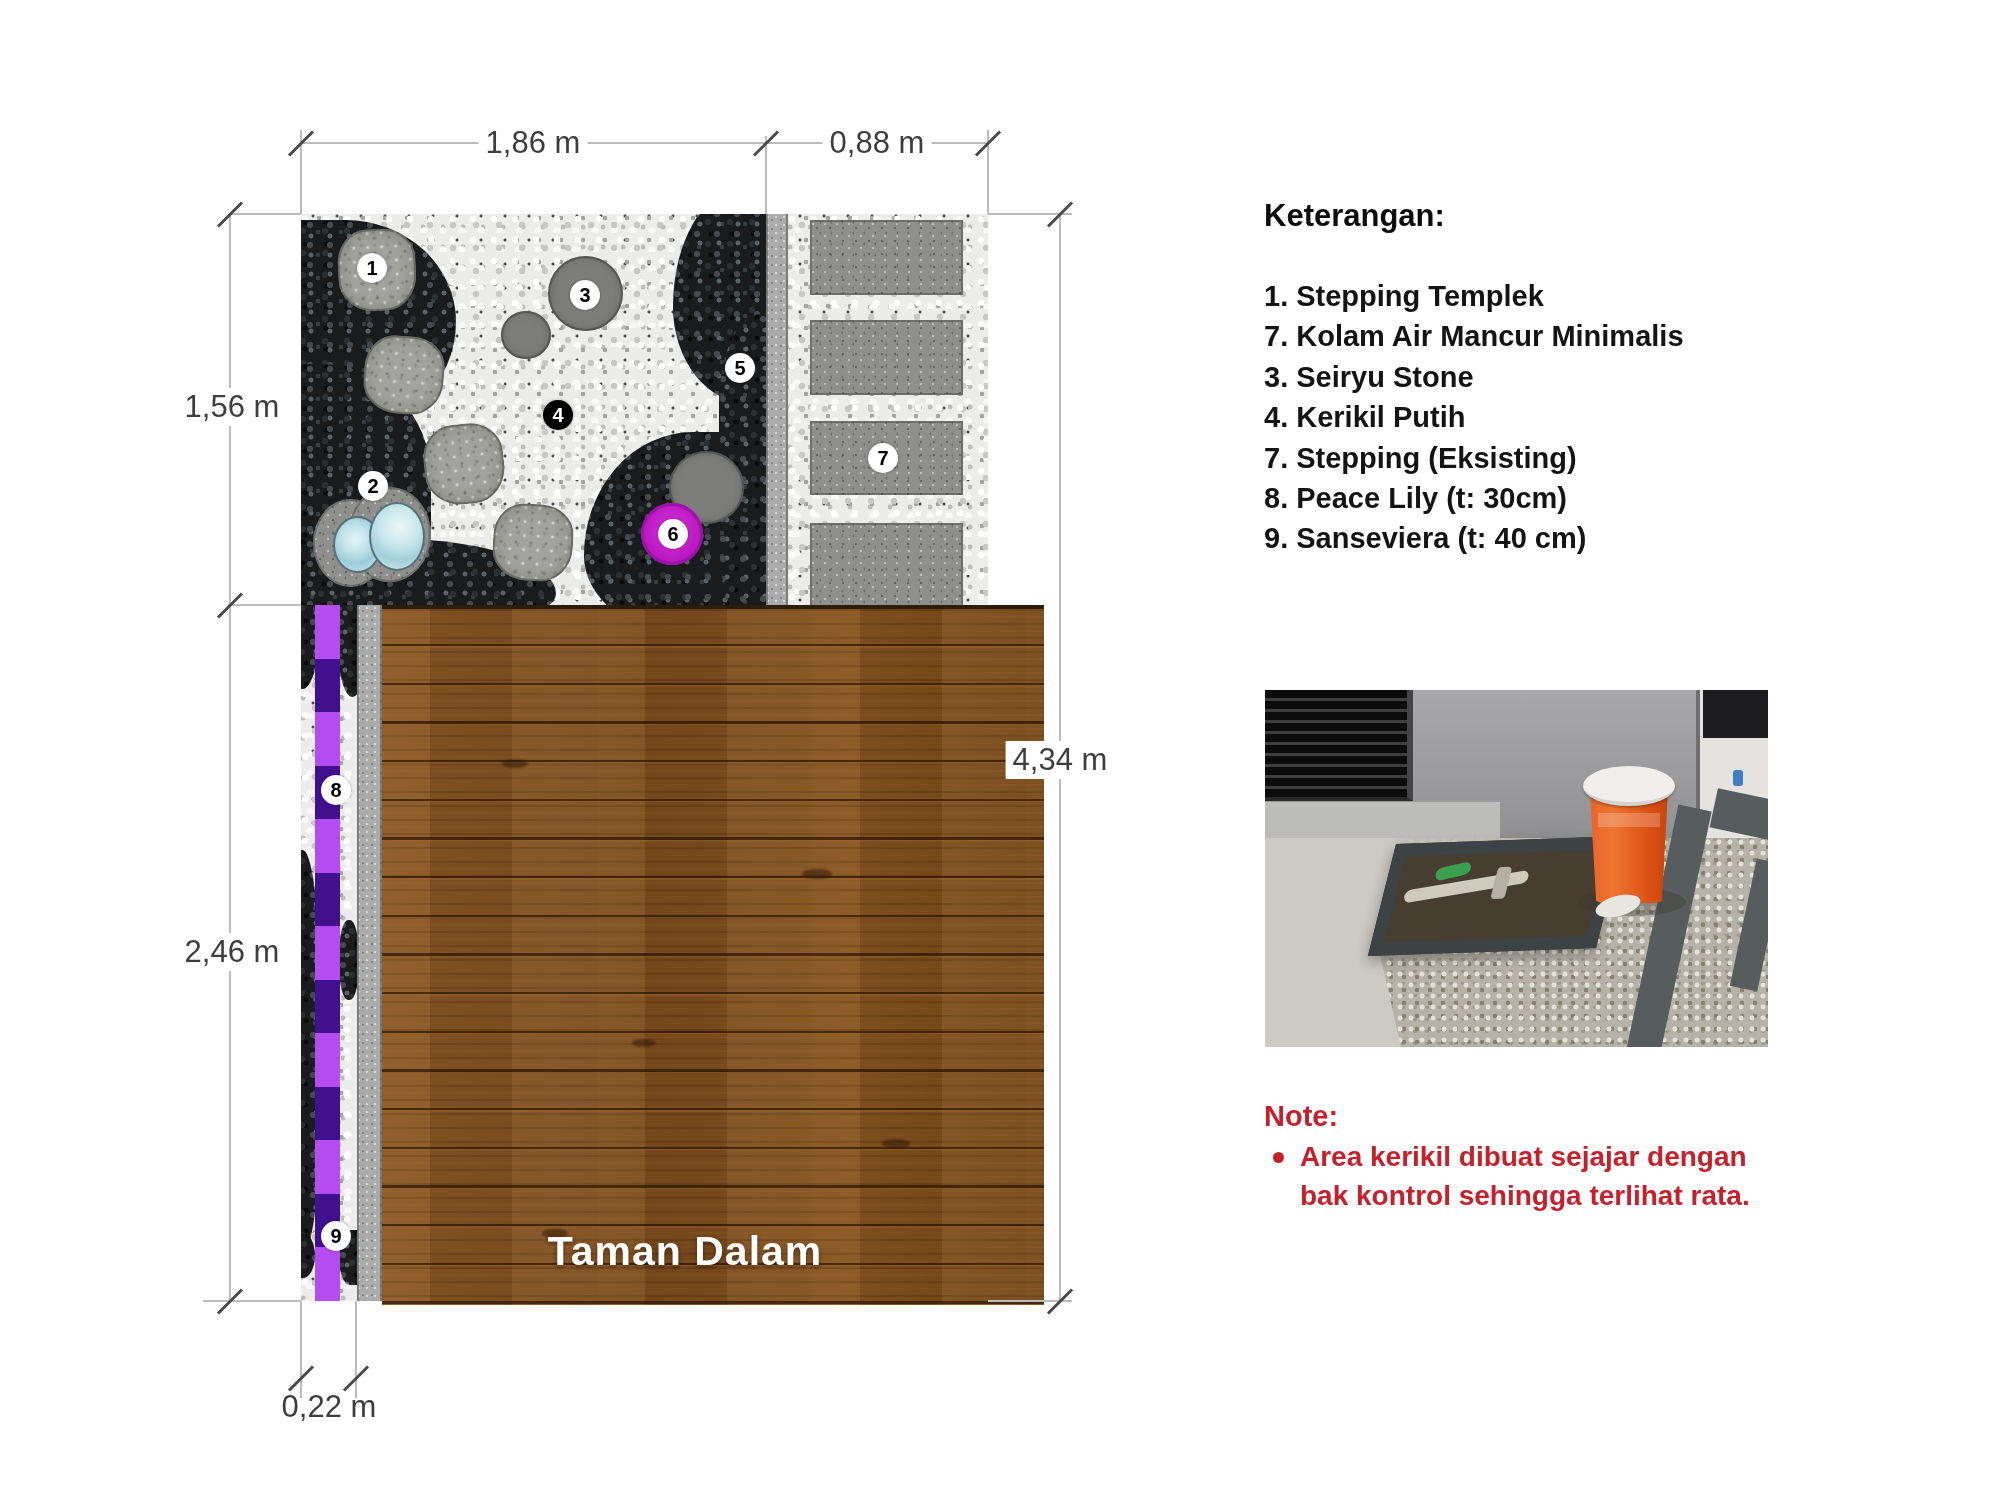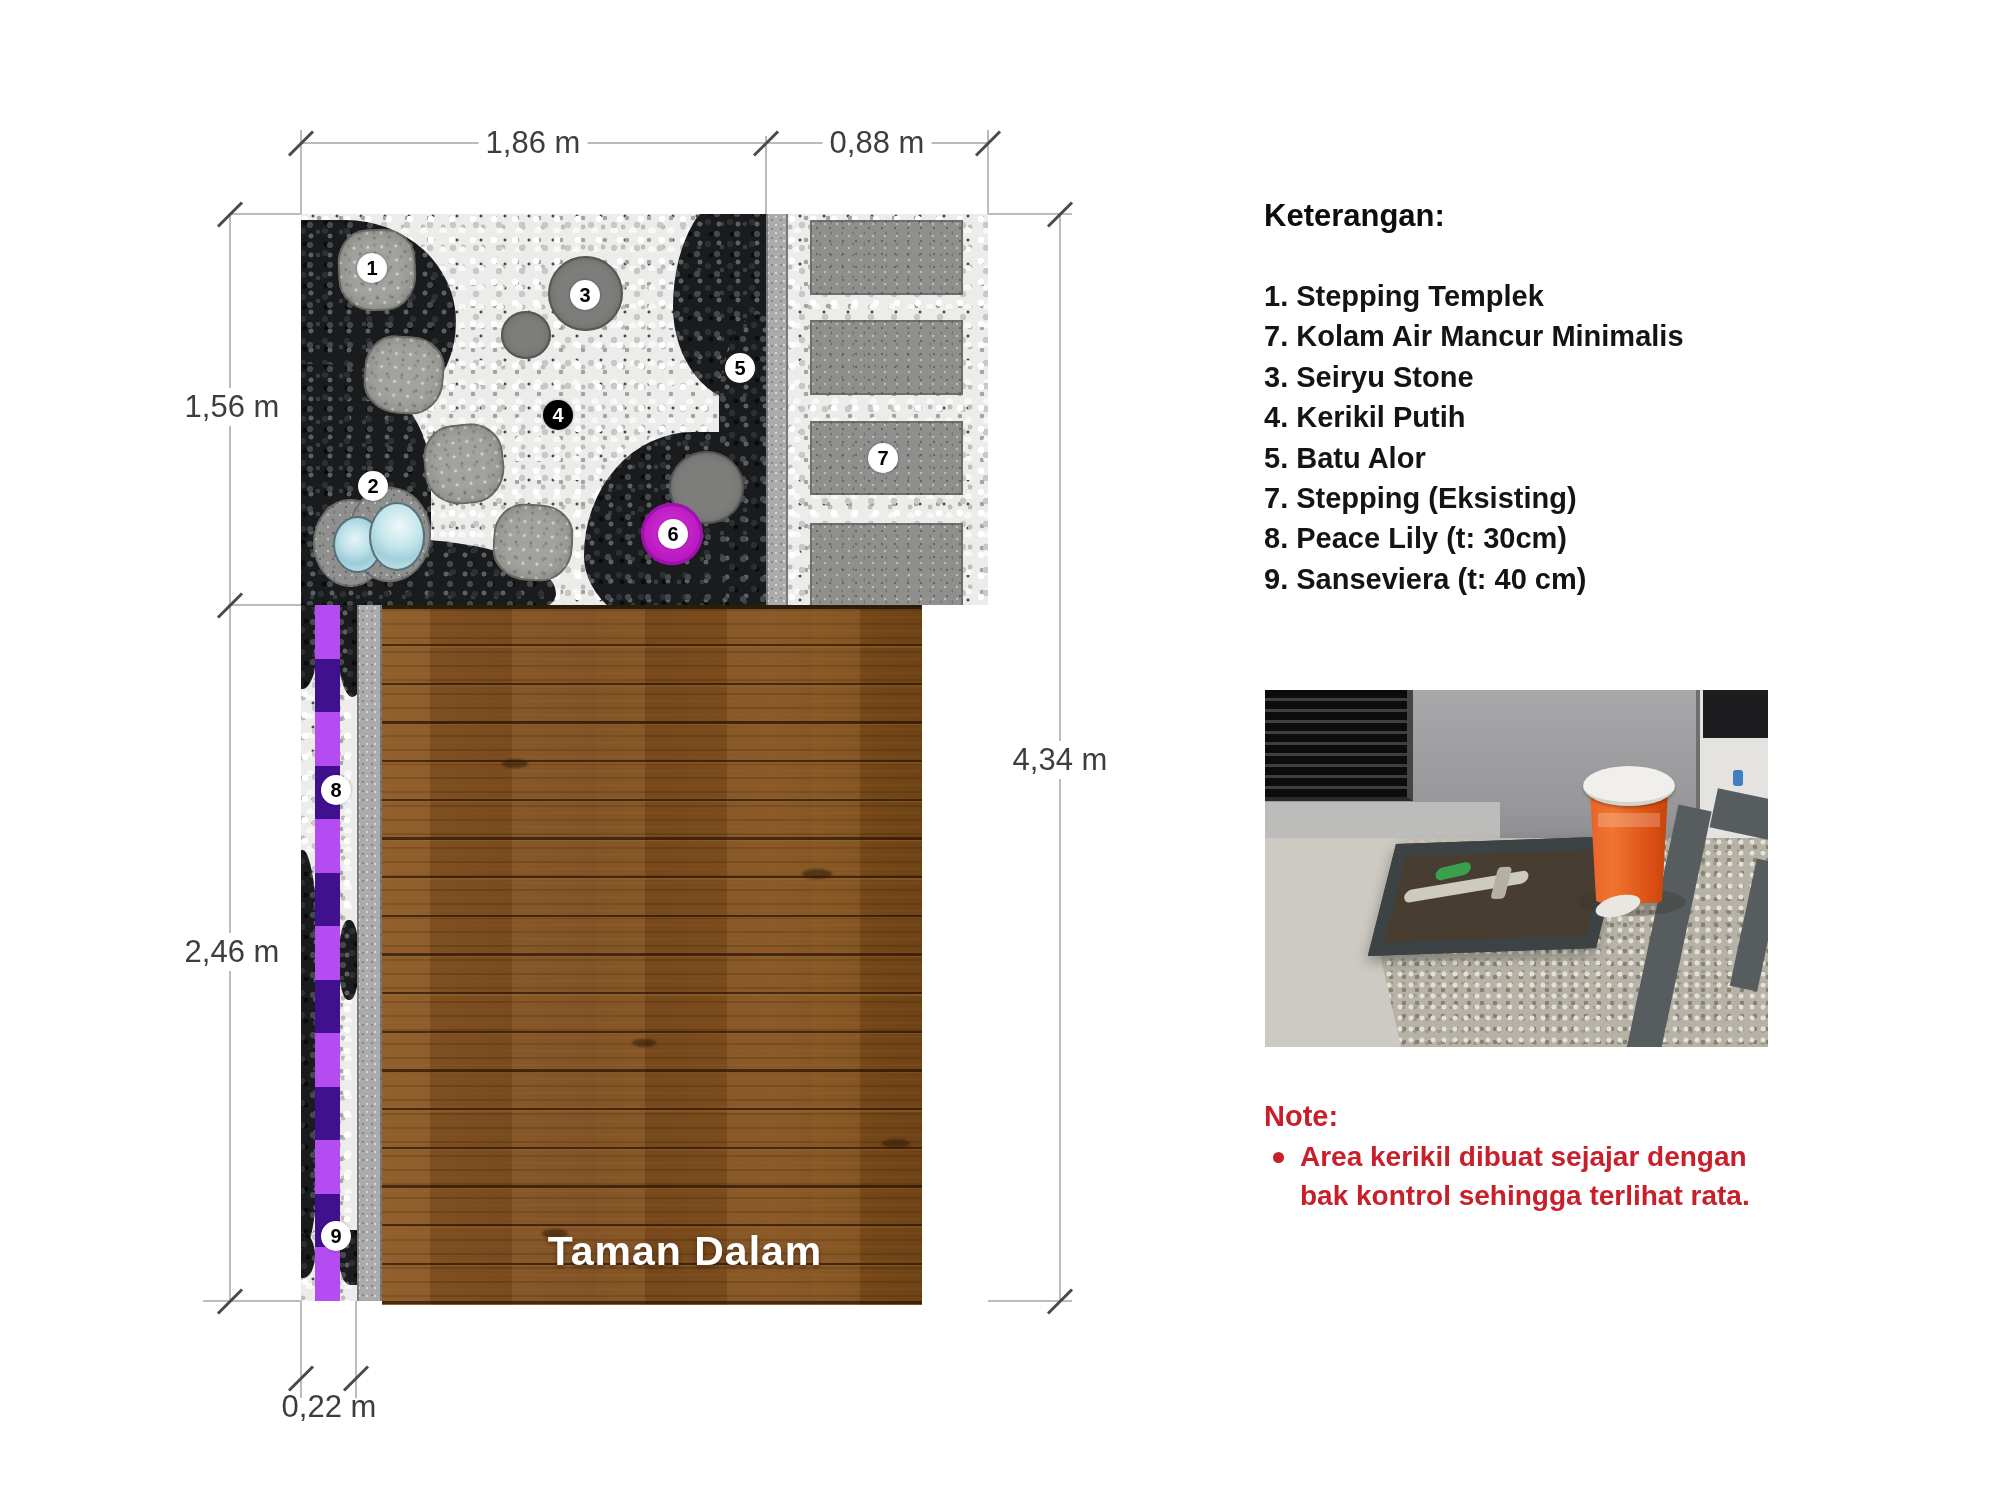--- a/index.html
+++ b/index.html
@@ -175,21 +175,21 @@
           <div class="pseg" style="top: 428.308px; height: 54.0385px; background: rgb(180, 76, 242);"></div>
           <div class="pseg" style="top: 481.846px; height: 54.0385px; background: rgb(65, 16, 143);"></div>
           <div class="pseg" style="top: 535.385px; height: 54.0385px; background: rgb(180, 76, 242);"></div>
           <div class="pseg" style="top: 588.923px; height: 54.0385px; background: rgb(65, 16, 143);"></div>
           <div class="pseg" style="top: 642.462px; height: 54.0385px; background: rgb(180, 76, 242);"></div>
         </div>
     </div>
 
     <div class="abs concrete-tex" style="left:357px;top:605px;width:25px;height:696px;"></div>
 
-    <div class="abs deck" style="left:382px;top:605px;width:540px;height:696px;">
+    <div class="abs deck" style="left:382px;top:605px;width:662px;height:696px;">
       <div class="knot" style="left:120px;top:150px;width:26px;height:9px;"></div>
       <div class="knot" style="left:420px;top:260px;width:30px;height:10px;"></div>
       <div class="knot" style="left:250px;top:430px;width:24px;height:8px;"></div>
       <div class="knot" style="left:500px;top:530px;width:28px;height:9px;"></div>
       <div class="knot" style="left:160px;top:620px;width:26px;height:9px;"></div>
       <div class="abs deck-label" style="left:0;top:618px;width:606px;height:48px;line-height:48px;">Taman Dalam</div>
     </div>
 
     <div class="dl" style="left:301px;top:142px;width:687px;height:2px;"></div>
     <div class="dl" style="left:300px;top:130px;width:2px;height:84px;"></div>
@@ -238,21 +238,20 @@
         <div class="marker" style="left: 336px; top: 1236px;">9</div>
       </div>
   </div>
 
   <div class="abs legend-heading" style="left:1264px;top:198px;">Keterangan:</div>
   <div class="abs" id="legend-list" style="left:1264px;top:276px;width:560px;">
       <div class="legend-item">1. Stepping Templek</div>
       <div class="legend-item">7. Kolam Air Mancur Minimalis</div>
       <div class="legend-item">3. Seiryu Stone</div>
       <div class="legend-item">4. Kerikil Putih</div>
-      <div class="legend-item">5. Batu Alor</div>
       <div class="legend-item">7. Stepping (Eksisting)</div>
       <div class="legend-item">8. Peace Lily (t: 30cm)</div>
       <div class="legend-item">9. Sanseviera (t: 40 cm)</div>
     </div>
 
   <div class="abs photo" style="left:1265px;top:690px;width:503px;height:357px;">
 
     <div class="abs" style="left:0;top:0;width:503px;height:148px;background:linear-gradient(180deg,#a8a8aa,#97979a 80%,#8f8f92);"></div>
     <div class="abs" style="left:0;top:112px;width:235px;height:36px;background:#bcbcba;"></div>
 

